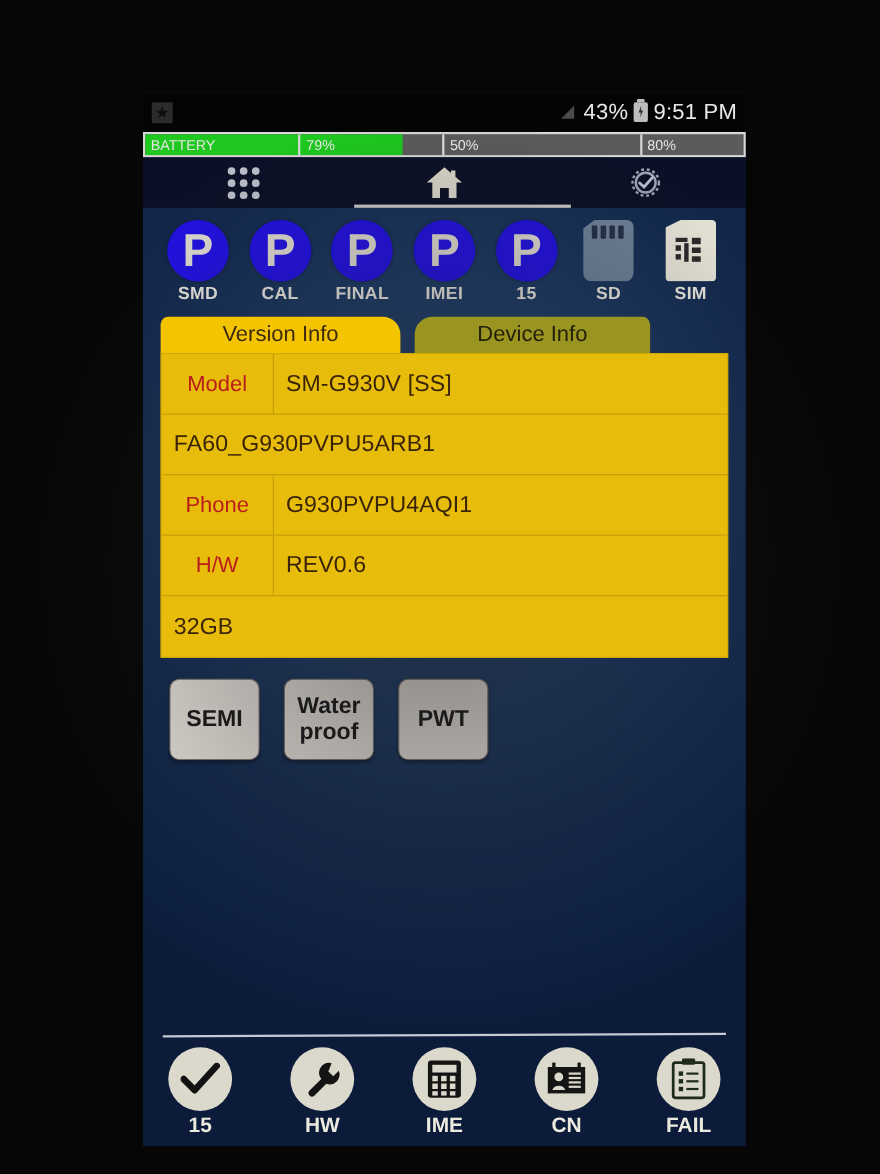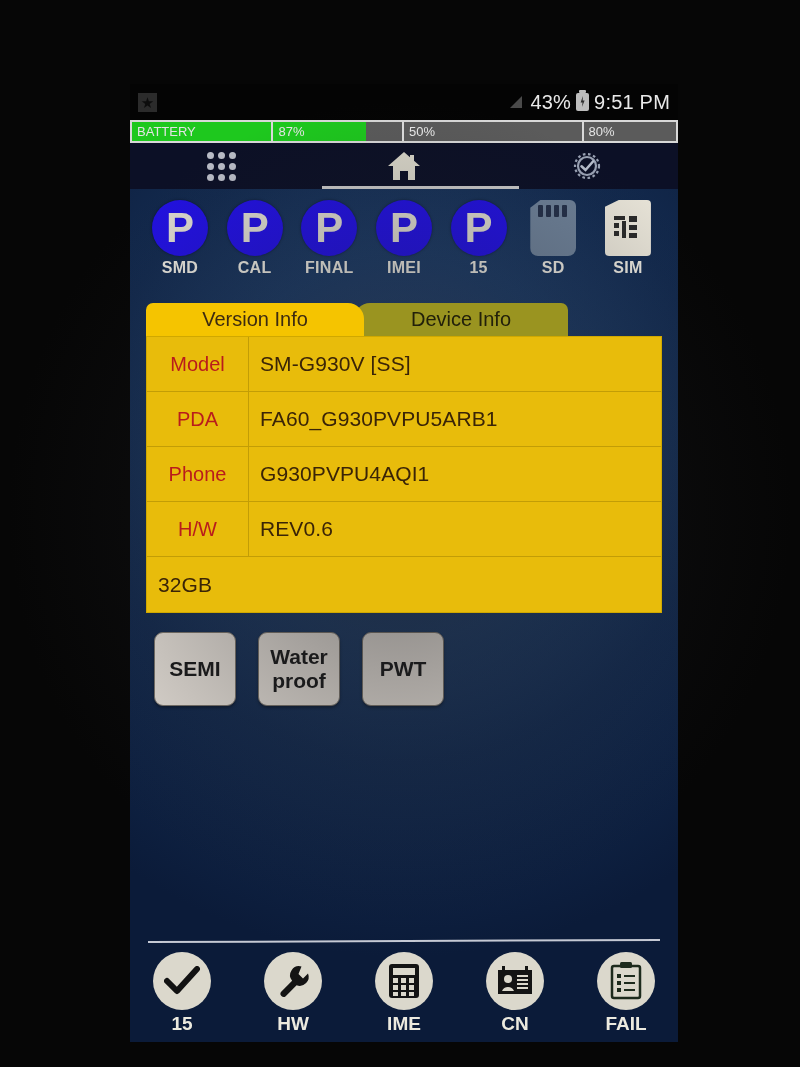--- a/index.html
+++ b/index.html
@@ -174,22 +174,23 @@
     position:relative;
   }
   .simchip{
     position:absolute; left:9px; top:16px;
     width:28px; height:26px;
   }
 
   
   .tabs{
     display:flex; align-items:flex-start;
-    margin:26px 6px 0 6px;
+    margin:11px 6px 0 6px;
     height:33px;
+    gap:23px;
   }
   .tab{
     height:33px;
     display:flex; align-items:center; justify-content:center;
     font-size:20px;
     padding:0 14px;
     position:relative;
   }
   .tab.active{
     background:#f5c400;
@@ -290,21 +291,21 @@
         <span class="sig-tri"></span>
         <span class="sb-pct">43%</span>
         <span class="batt-ico"></span>
         <span class="sb-time">9:51 PM</span>
       </div>
     </div>
 
     <div class="battbar">
       <div class="fill" style="width:43%"></div>
       <div class="seg" style="width:26%">BATTERY</div>
-      <div class="seg" style="width:24%">87%</div>
+      <div class="seg" style="width:24%">79%</div>
       <div class="seg" style="width:33%">50%</div>
       <div class="seg" style="width:17%">80%</div>
     </div>
 
     <div class="navbar">
       <div class="nb">
         <span class="dots-grid">
           <i></i>
             <i></i>
             <i></i>
@@ -401,21 +402,20 @@
         <div class="tab active">Version Info</div>
         <div class="tab inactive">Device Info</div>
       </div>
 
       <div class="table">
         <div class="trow">
           <div class="tkey">Model</div>
           <div class="tval">SM-G930V [SS]</div>
         </div>
         <div class="trow">
-          <div class="tkey">PDA</div>
           <div class="tval">FA60_G930PVPU5ARB1</div>
         </div>
         <div class="trow">
           <div class="tkey">Phone</div>
           <div class="tval">G930PVPU4AQI1</div>
         </div>
         <div class="trow">
           <div class="tkey">H/W</div>
           <div class="tval">REV0.6</div>
         </div>

